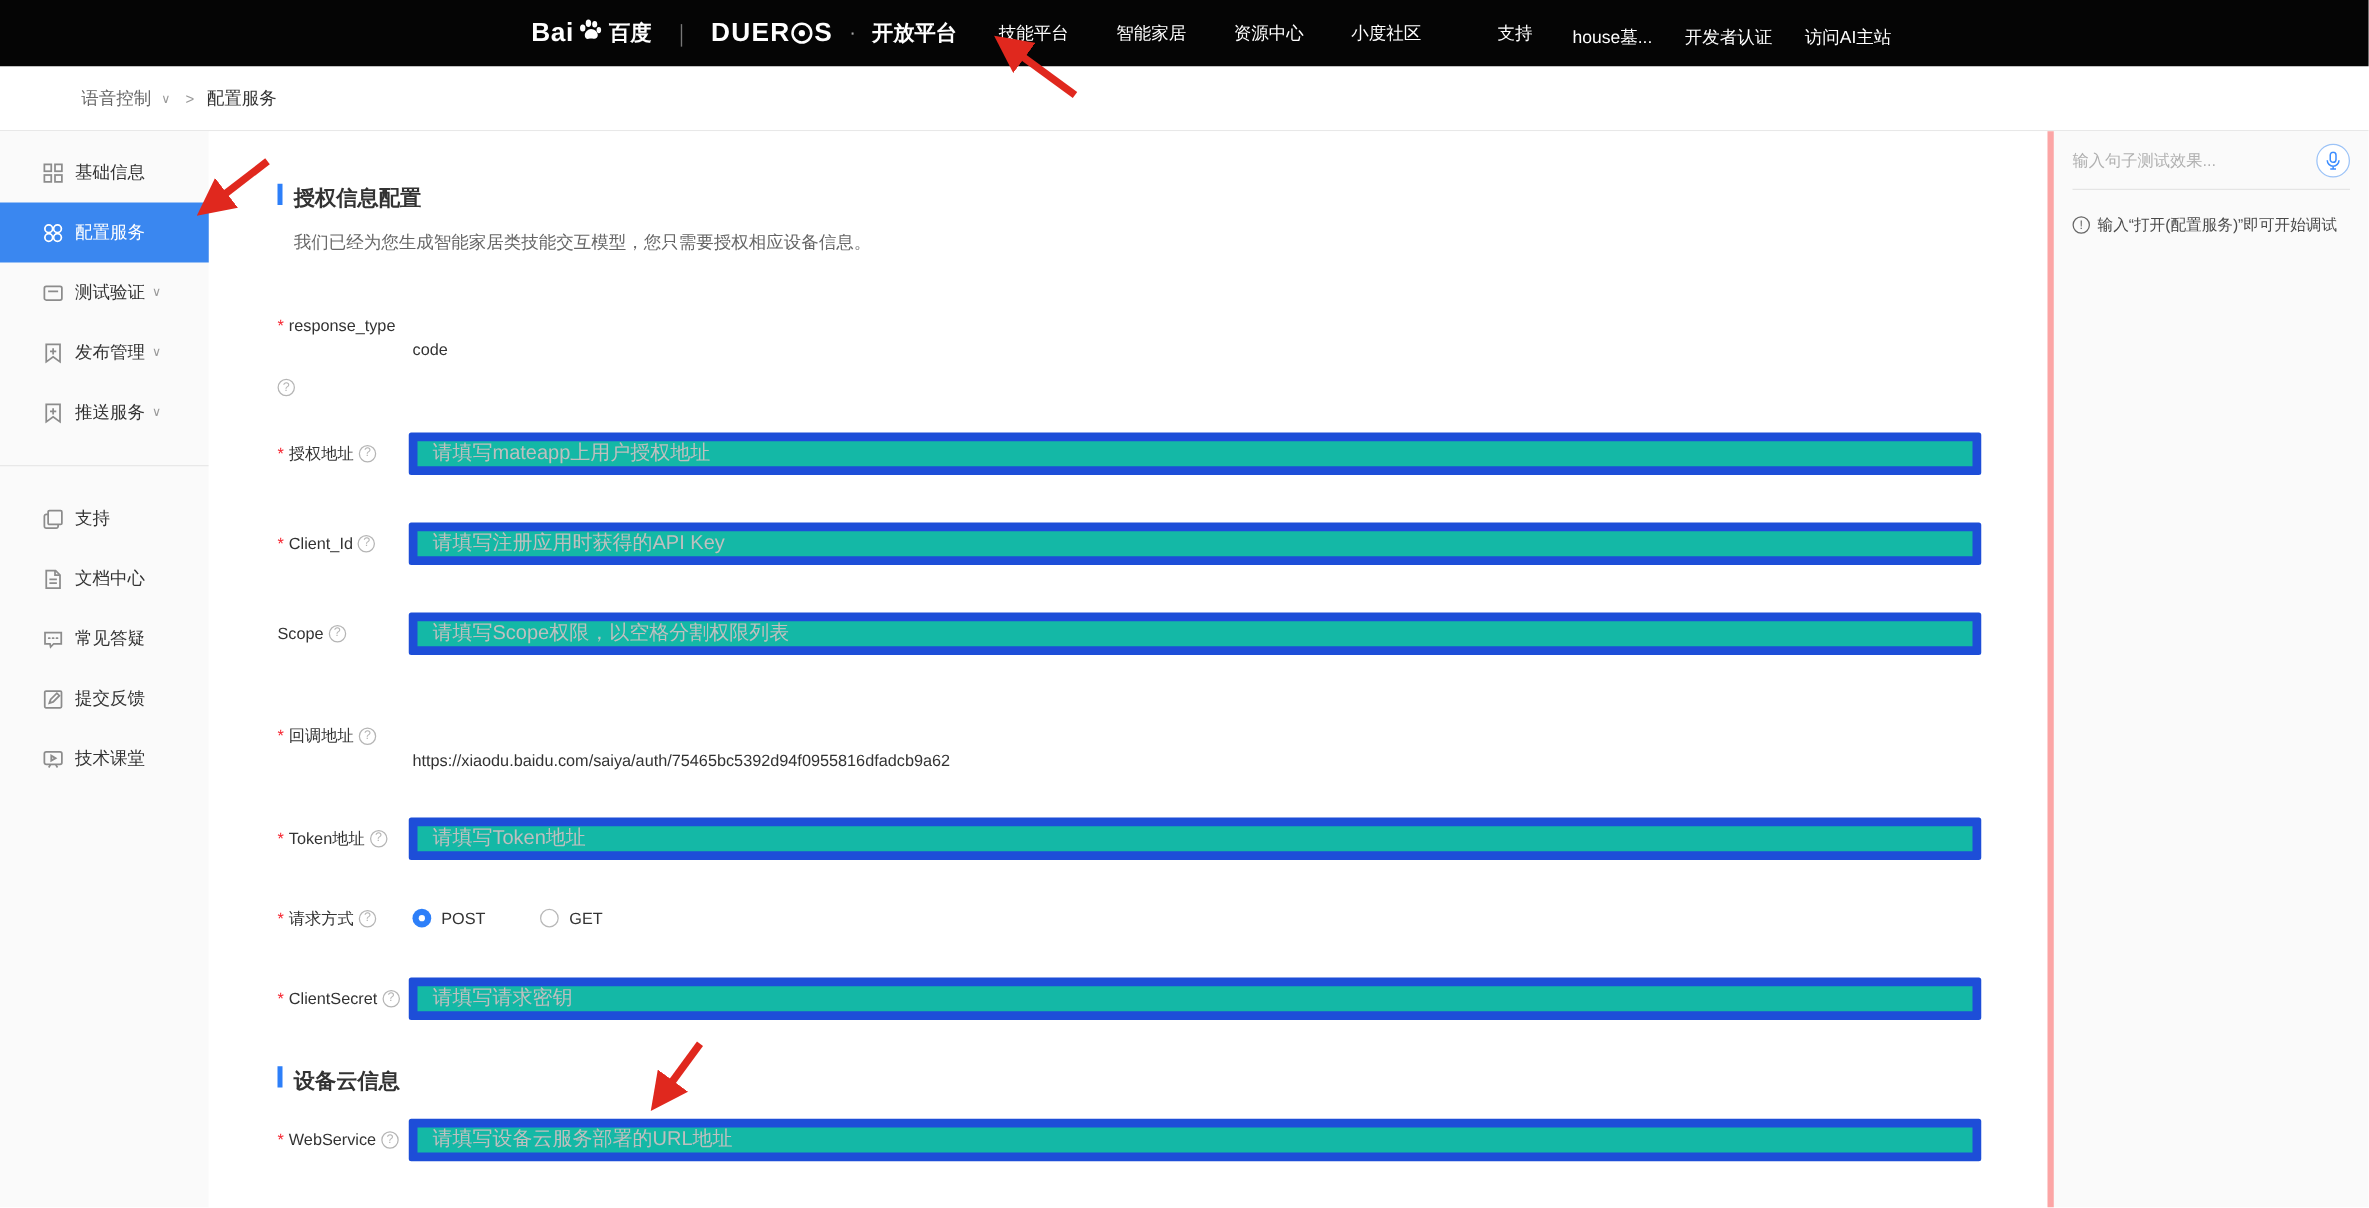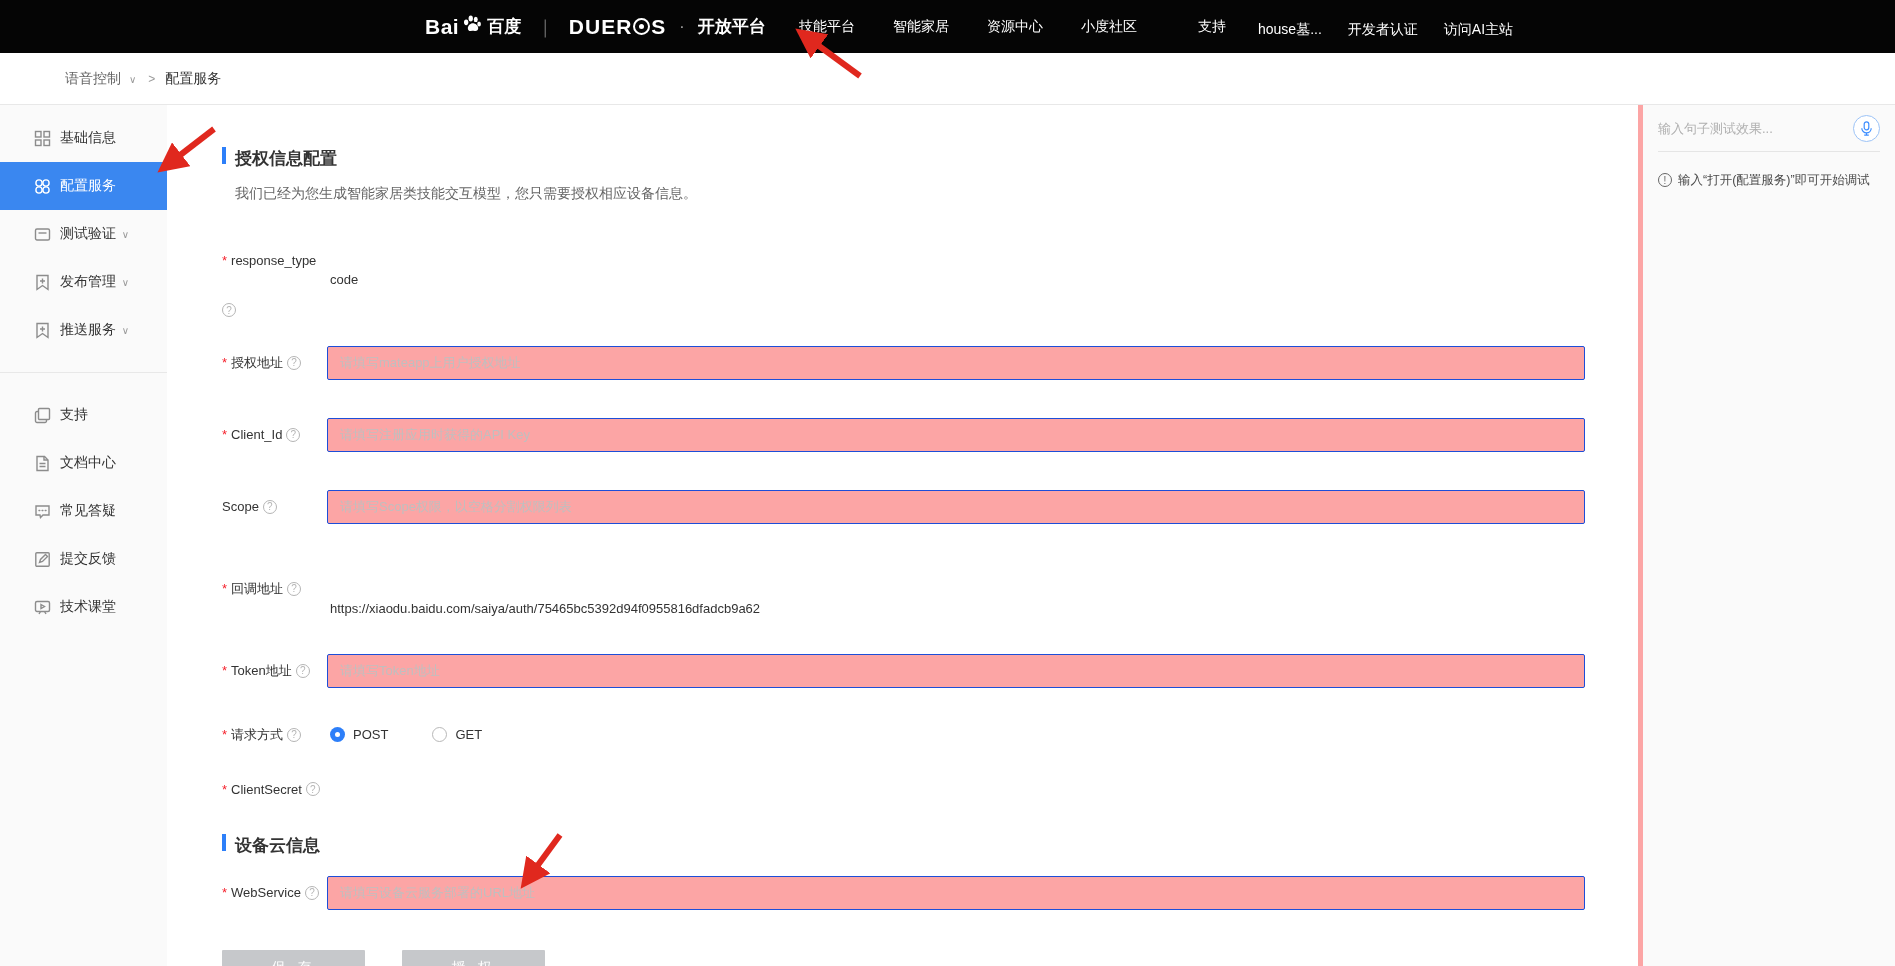--- a/index.html
+++ b/index.html
@@ -57,22 +57,22 @@
   .sec-sub { font-size:14px; color:#666; margin:15px 0 0 13px; }
   .form-row { display:flex; align-items:center; margin-top:38px; }
   .label-cell { width:105px; flex:none; font-size:13px; color:#333; display:flex; align-items:center; }
   .req { color:#f5222d; margin-right:4px; font-size:13px; }
   .help-q {
     width:14px; height:14px; border:1px solid #b5b5b5; border-radius:50%;
     color:#b5b5b5; font-size:10px; display:inline-flex; align-items:center;
     justify-content:center; margin-left:4px; flex:none; cursor:pointer;
   }
   .form-input {
-    width:1258px; height:34px; border:1px solid #1d4ed8; border-radius:2px;
-    padding:0 12px; font-size:13px; color:#333; background:#fca5a5; outline:none;
+    width:1258px; height:34px; border:7px solid #1d4ed8; border-radius:2px;
+    padding:0 12px; font-size:16px; color:#333; background:#14b8a6; outline:none;
     font-family:"Liberation Sans","DejaVu Sans",sans-serif;
   }
   .form-input::placeholder { color:#bfbfbf; }
   .static-val { font-size:13px; color:#333; padding-left:3px;margin-top:39px; }
   .resp-row { margin-top:30px; }
   .help-below { margin:16px 0 0 0; }
   .radio-group { display:flex; align-items:center; gap:44px; padding-left:3px; }
   .radio-opt { display:flex; align-items:center; gap:8px; font-size:13px; color:#333; cursor:pointer; }
   .radio-circle { width:15px; height:15px; border-radius:50%; border:1px solid #b8b8b8; background:#fff; }
   .radio-circle.checked { border:none; background:#2d7ff9; position:relative; }
@@ -347,20 +347,21 @@
       </div>
     </div>
 
     
     <div class="form-row">
       <div class="label-cell">
         <span class="req">*</span>
         <span>ClientSecret</span>
         <span class="help-q">?</span>
       </div>
+      <input class="form-input" placeholder="请填写请求密钥" style="">
     </div>
 
     
     <div class="sec-title sec2">
       <span class="sec-bar"></span>
       <h2>设备云信息</h2>
     </div>
 
     
     <div class="form-row row-ws">

